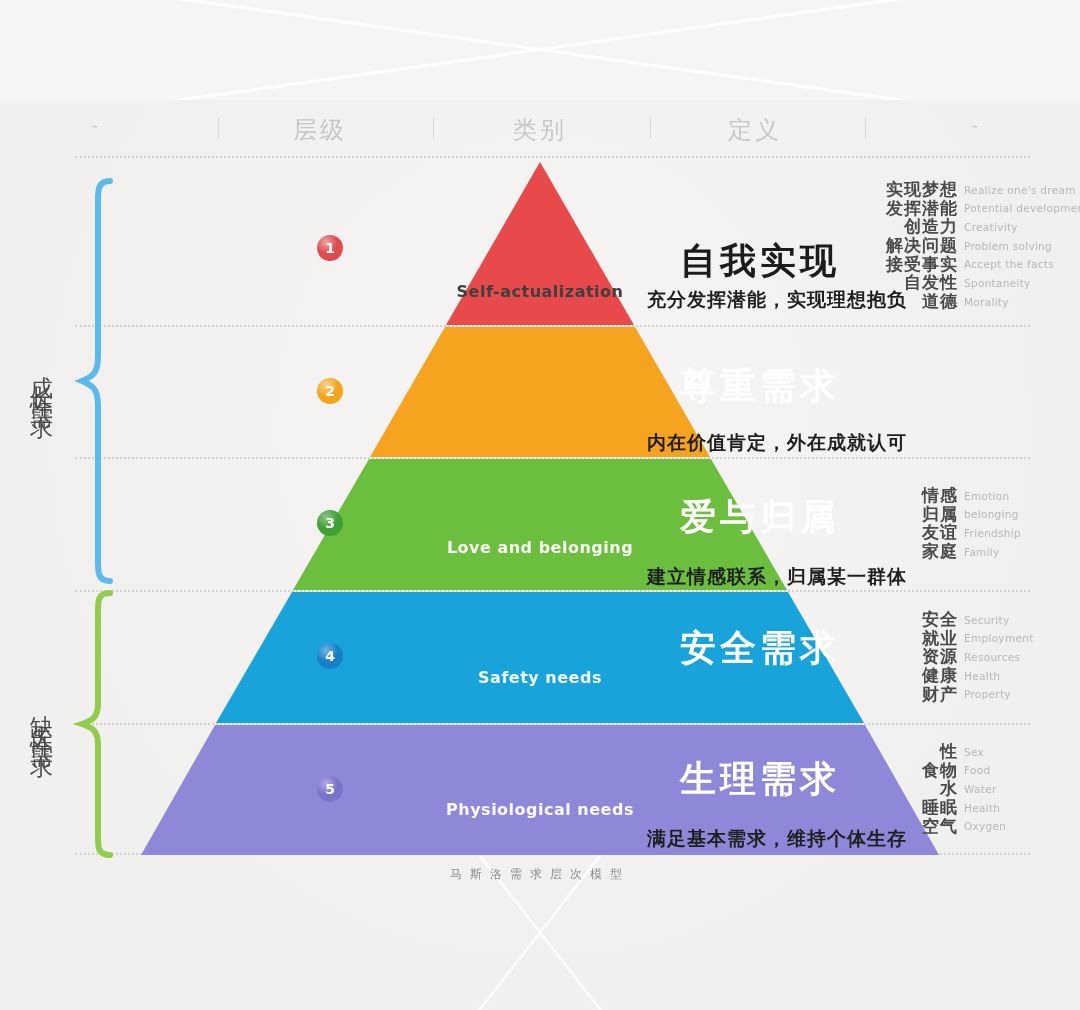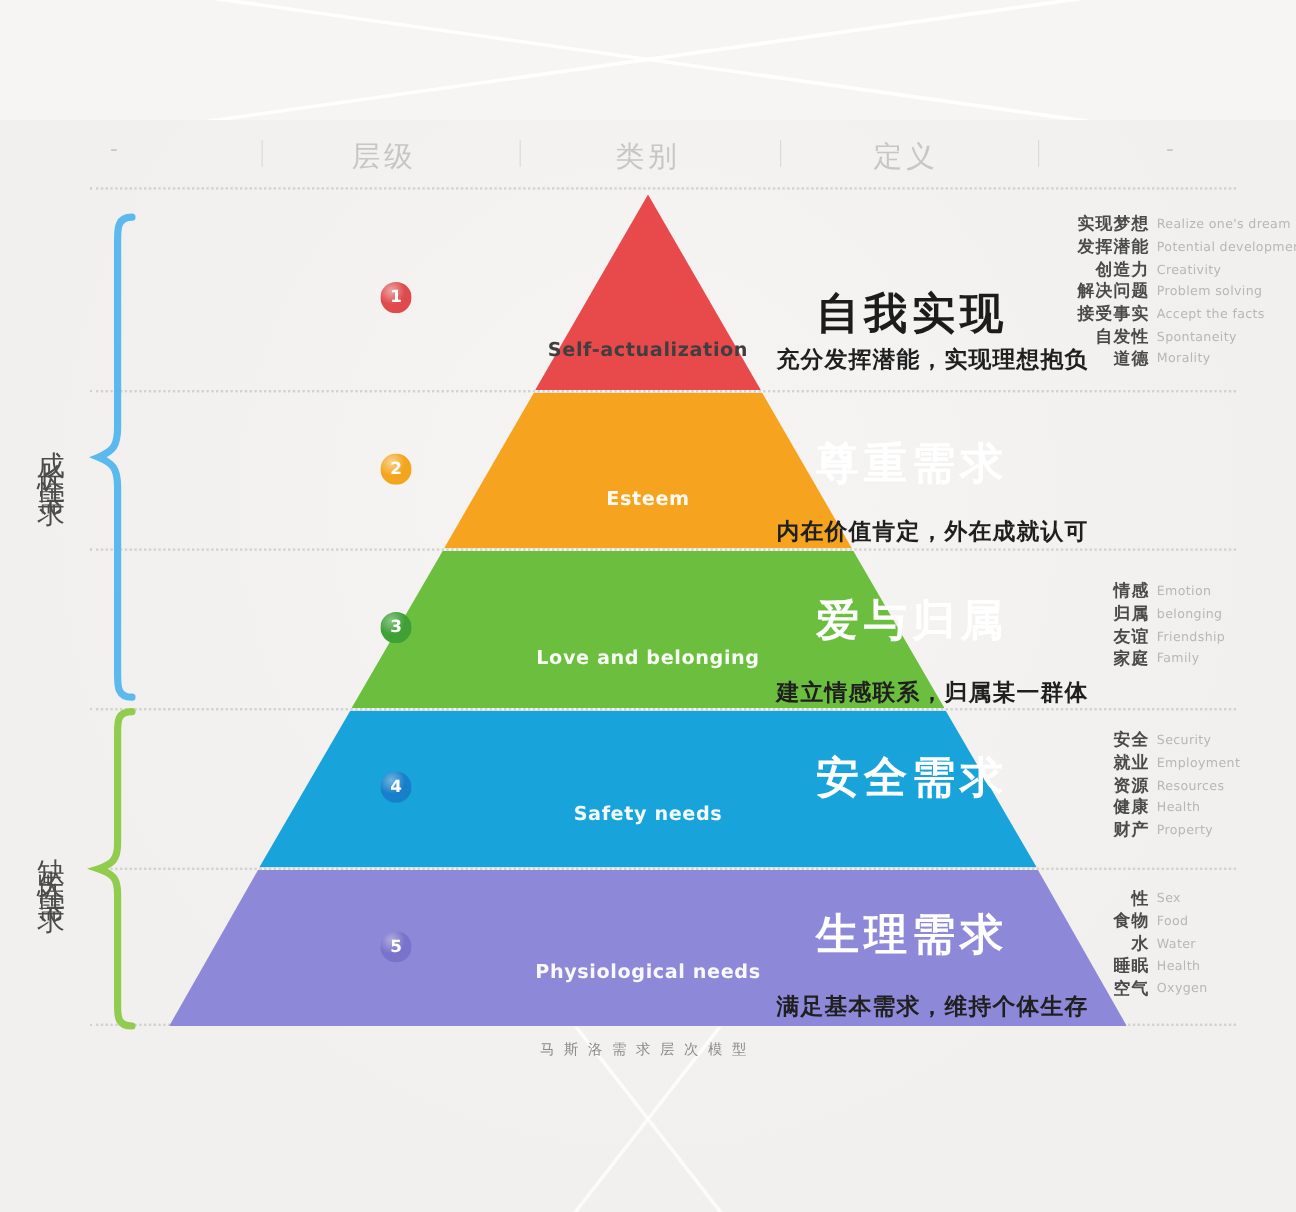--- a/index.html
+++ b/index.html
@@ -52,21 +52,21 @@
   .n5{top:776px;background:radial-gradient(circle at 35% 28%,rgba(255,255,255,.4),rgba(255,255,255,0) 45%),#7a73cb;}
   
   .brace{position:absolute;z-index:3;}
   .vlabel{position:absolute;left:27px;transform:translateY(-50%);writing-mode:vertical-rl;text-orientation:upright;
     font-size:23px;font-weight:500;color:#4b4b4b;letter-spacing:10px;z-index:3;white-space:nowrap;}
   .vl1{top:383px;} .vl2{top:722px;}
   
   .rlist{position:absolute;left:790px;width:285px;z-index:3;}
   .rl1{top:178px;} .rl2{top:354px;} .rl3{top:484px;} .rl4{top:608px;} .rl5{top:740px;}
   .rrow{display:grid;grid-template-columns:168px auto;column-gap:6px;align-items:center;height:18.7px;}
-  .rrow .zh{text-align:right;font-size:14px;font-weight:600;color:#4a4a4a;letter-spacing:1px;white-space:nowrap;}
+  .rrow .zh{text-align:right;font-size:17px;font-weight:600;color:#4a4a4a;letter-spacing:1px;white-space:nowrap;}
   .rrow .en{font-size:10.5px;color:#b9b7b5;letter-spacing:.3px;white-space:nowrap;}
   
   .caption{position:absolute;left:540px;top:866px;transform:translateX(-50%);font-size:12px;color:#8d8b89;
     letter-spacing:8px;z-index:3;white-space:nowrap;}
 </style>
 </head>
 <body>
 
 <div class="canvas">
 
@@ -106,21 +106,20 @@
 
   <div class="num n1">1</div>
   <div class="num n2">2</div>
   <div class="num n3">3</div>
   <div class="num n4">4</div>
   <div class="num n5">5</div>
 
   <div class="lvl-zh t1">自我实现</div>
   <div class="lvl-en t1">Self-actualization</div>
   <div class="lvl-zh t2">尊重需求</div>
-  <div class="lvl-en t2">Esteem</div>
   <div class="lvl-zh t3">爱与归属</div>
   <div class="lvl-en t3">Love and belonging</div>
   <div class="lvl-zh t4">安全需求</div>
   <div class="lvl-en t4">Safety needs</div>
   <div class="lvl-zh t5">生理需求</div>
   <div class="lvl-en t5">Physiological needs</div>
 
   <div class="def df1">充分发挥潜能，实现理想抱负</div>
   <div class="def df2">内在价值肯定，外在成就认可</div>
   <div class="def df3">建立情感联系，归属某一群体</div>

